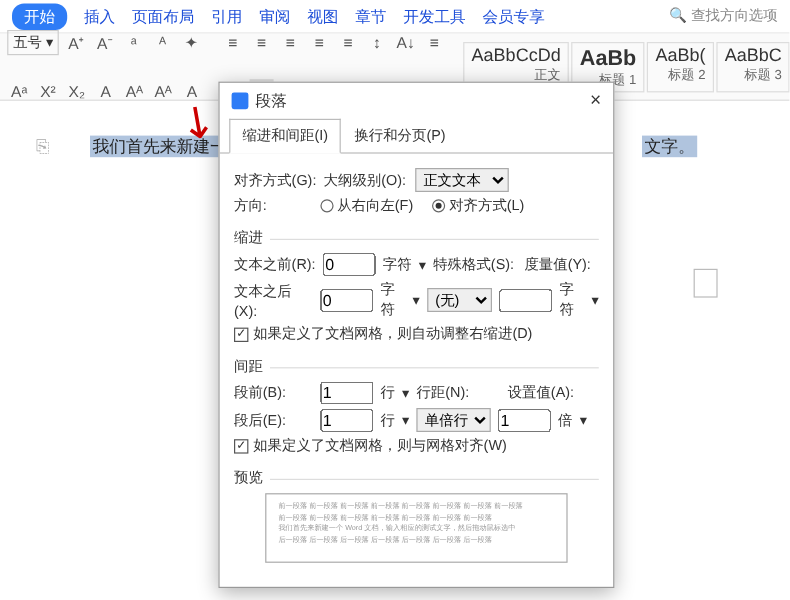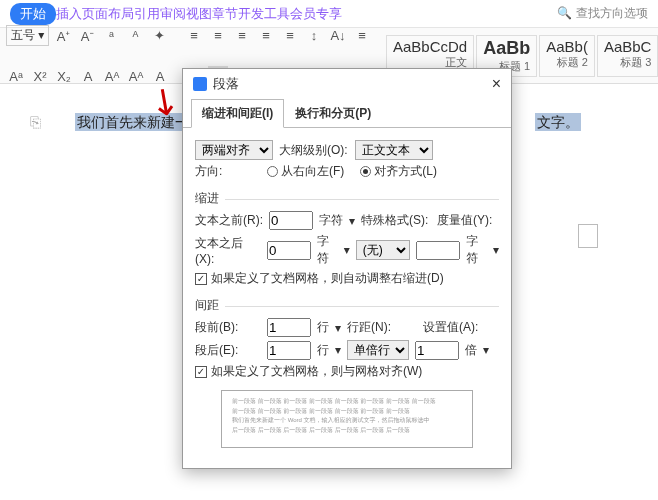--- a/index.html
+++ b/index.html
@@ -1,18 +1,18 @@
 <!DOCTYPE html>
 <html><head>
 <meta charset="utf-8">
 <style>
 * { box-sizing: border-box; margin: 0; padding: 0; font-family: "Microsoft YaHei", sans-serif; }
 body { width: 658px; height: 500px; background: #fff; overflow: hidden; position: relative; font-size: 12px; color: #333; }
-.menubar { display: flex; align-items: center; height: 28px; padding: 0 10px; gap: 0; border-bottom: 1px solid #e5e5e5; }
-.menubar .tab { font-size: 13px; color: #8b5cf6; cursor: pointer; }
+.menubar { display: flex; align-items: center; height: 28px; padding: 0 10px; gap: 14px; border-bottom: 1px solid #e5e5e5; }
+.menubar .tab { font-size: 13px; color: #1d4ed8; cursor: pointer; }
 .menubar .tab.active { background: #2e7cf6; color: #fff; padding: 2px 10px; border-radius: 10px; }
 .menubar .search { color: #888; margin-left: auto; font-size: 12px; }
 .ribbon { display: flex; align-items: center; height: 56px; padding: 2px 6px; border-bottom: 1px solid #ddd; background: #fafafa; }
 .ribbon .font-group { display: flex; flex-direction: column; gap: 20px; margin-right: 6px; }
 .ribbon .row { display: flex; align-items: center; gap: 4px; }
 .fontsize { border: 1px solid #ccc; padding: 1px 4px; font-size: 12px; }
 .ribbon .tbtn { width: 20px; height: 20px; display: inline-flex; align-items: center; justify-content: center; font-size: 13px; color: #555; cursor: pointer; }
 .ribbon .sep { width: 1px; height: 40px; background: #ddd; margin: 0 4px; }
 .styles { display: flex; gap: 2px; margin-left: auto; }
 .style-box { border: 1px solid #ddd; padding: 2px 6px; text-align: right; min-width: 52px; }
@@ -22,21 +22,21 @@
 .doc { padding: 30px 0 0 30px; color: #666; font-size: 14px; }
 .doc .sel { background: #b0c4de; color: #222; padding: 1px 2px; }
 .arrow { position: absolute; color: #c00; font-size: 36px; }
 .arrow.a1 { left: 150px; top: 80px; transform: rotate(35deg); }
 .arrow.a2 { left: 225px; top: 80px; transform: rotate(40deg); }
 .dialog { position: absolute; left: 182px; top: 68px; width: 330px; background: #fff; border: 1px solid #999; box-shadow: 0 4px 16px rgba(0,0,0,.3); }
 .dlg-title { display: flex; align-items: center; padding: 6px 10px; font-size: 13px; }
 .dlg-title .icon { width: 14px; height: 14px; background: #2e7cf6; margin-right: 6px; border-radius: 2px; }
 .dlg-title .close { margin-left: auto; font-size: 16px; cursor: pointer; }
 .dlg-tabs { display: flex; padding: 0 8px; }
-.dlg-tab { padding: 5px 10px; font-size: 12px; border: 1px solid transparent; cursor: pointer; font-weight: bold; }
+.dlg-tab { padding: 5px 10px; font-size: 12px; border: 1px solid transparent; cursor: pointer; }
 .dlg-tab.active { border: 1px solid #bbb; border-bottom: 1px solid #fff; background: #fff; }
 .dlg-body { padding: 6px 12px 10px; border-top: 1px solid #bbb; margin-top: -1px; }
 .group { margin: 6px 0 10px; }
 .group-title { font-size: 12px; color: #333; margin-bottom: 4px; position: relative; }
 .group-title::after { content: ""; position: absolute; left: 30px; right: 0; top: 50%; height: 1px; background: #ddd; }
 .frow { display: flex; align-items: center; gap: 6px; margin: 3px 0; font-size: 12px; }
 .frow label { min-width: 66px; }
 .frow .lbl2 { min-width: 70px; }
 select, input[type=text] { border: 1px solid #aaa; font-size: 12px; padding: 1px 2px; height: 20px; }
 .spin { width: 44px; }
@@ -145,21 +145,21 @@
     <span class="close">×</span>
   </div>
   <div class="dlg-tabs">
     <div class="dlg-tab active">缩进和间距(I)</div>
     <div class="dlg-tab">换行和分页(P)</div>
   </div>
   <div class="dlg-body">
 
     <div class="group">
       <div class="frow">
-        <select style="width:78px"><option>两端对齐</option></select>
+        <label>对齐方式(G):</label>
         <span class="lbl2">大纲级别(O):</span>
         <select style="width:78px"><option>正文文本</option></select>
       </div>
       <div class="frow">
         <label>方向:</label>
         <span class="radio">
             <span class="dot"></span>
             <span>从右向左(F)</span>
           </span>
         <span class="radio checked">
@@ -213,20 +213,21 @@
       </div>
       <div class="frow">
         <span class="chk">
             <span class="box">✓</span>
             <span>如果定义了文档网格，则与网格对齐(W)</span>
           </span>
       </div>
     </div>
 
     <div class="group">
+      <div class="group-title">预览</div>
       <div class="preview-box">
         前一段落 前一段落 前一段落 前一段落 前一段落 前一段落 前一段落 前一段落<br>
         前一段落 前一段落 前一段落 前一段落 前一段落 前一段落 前一段落<br>
         我们首先来新建一个 Word 文档，输入相应的测试文字，然后拖动鼠标选中<br>
         后一段落 后一段落 后一段落 后一段落 后一段落 后一段落 后一段落
       </div>
     </div>
 
   </div>
 

